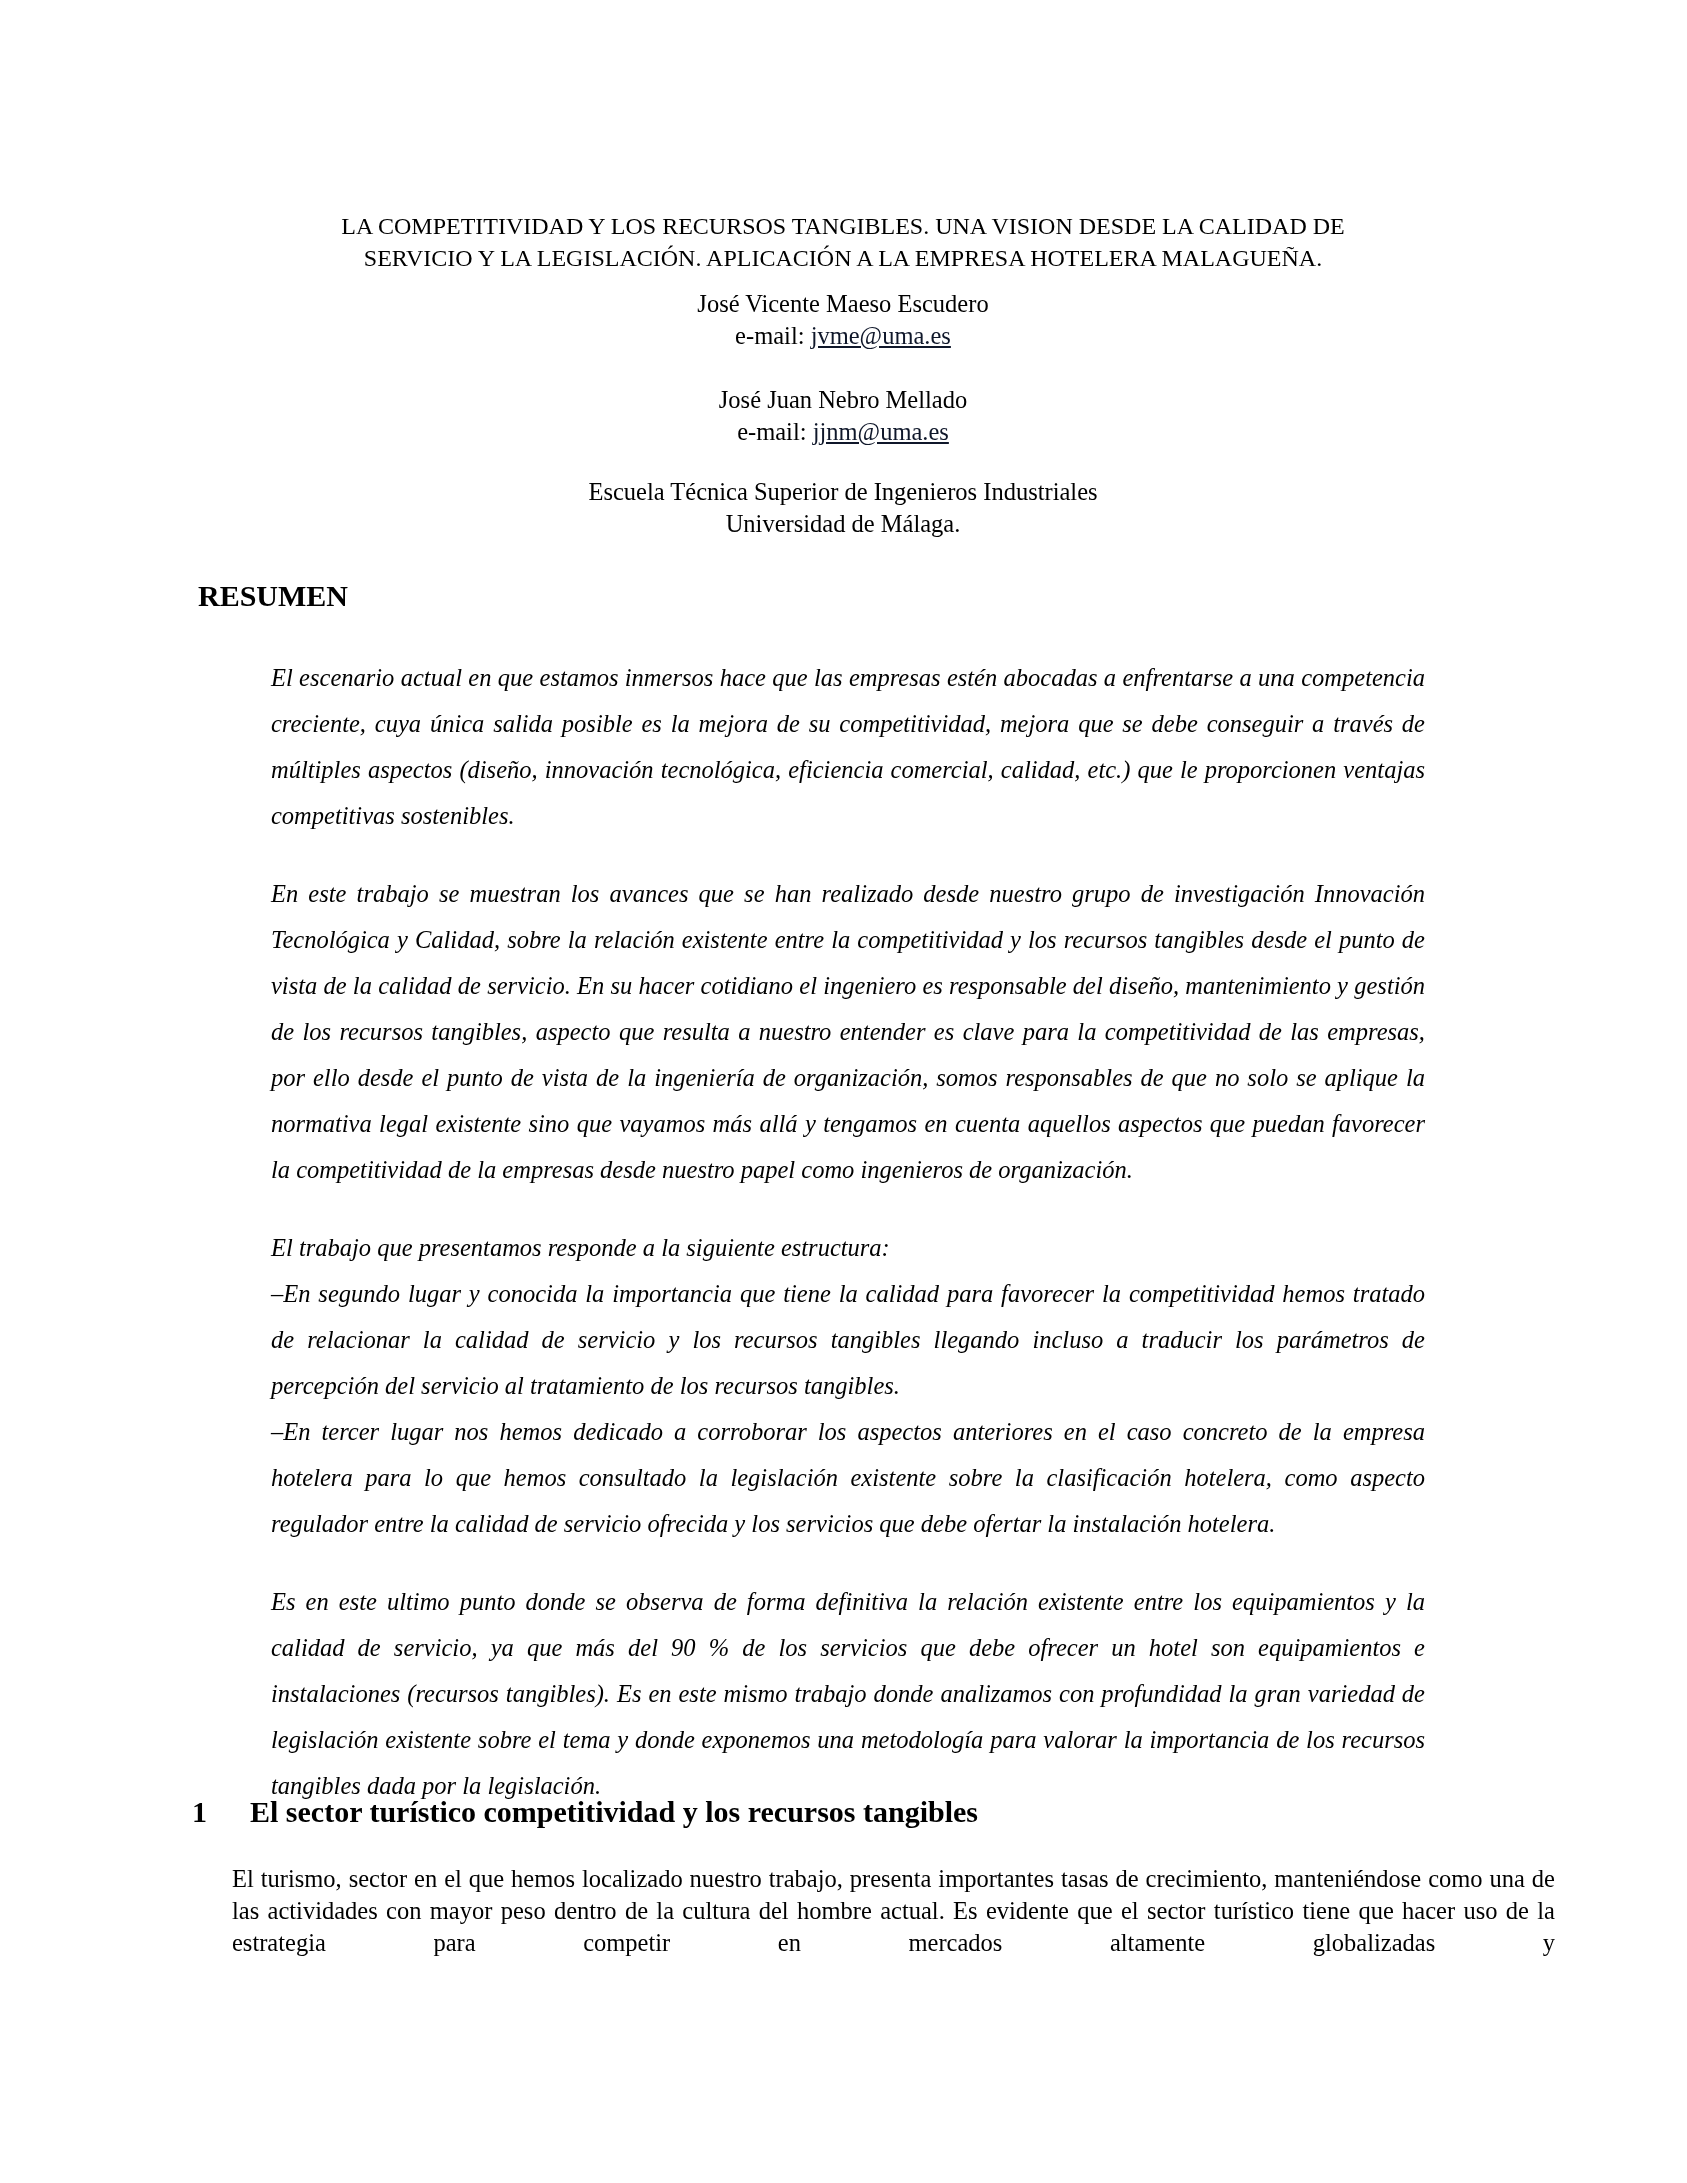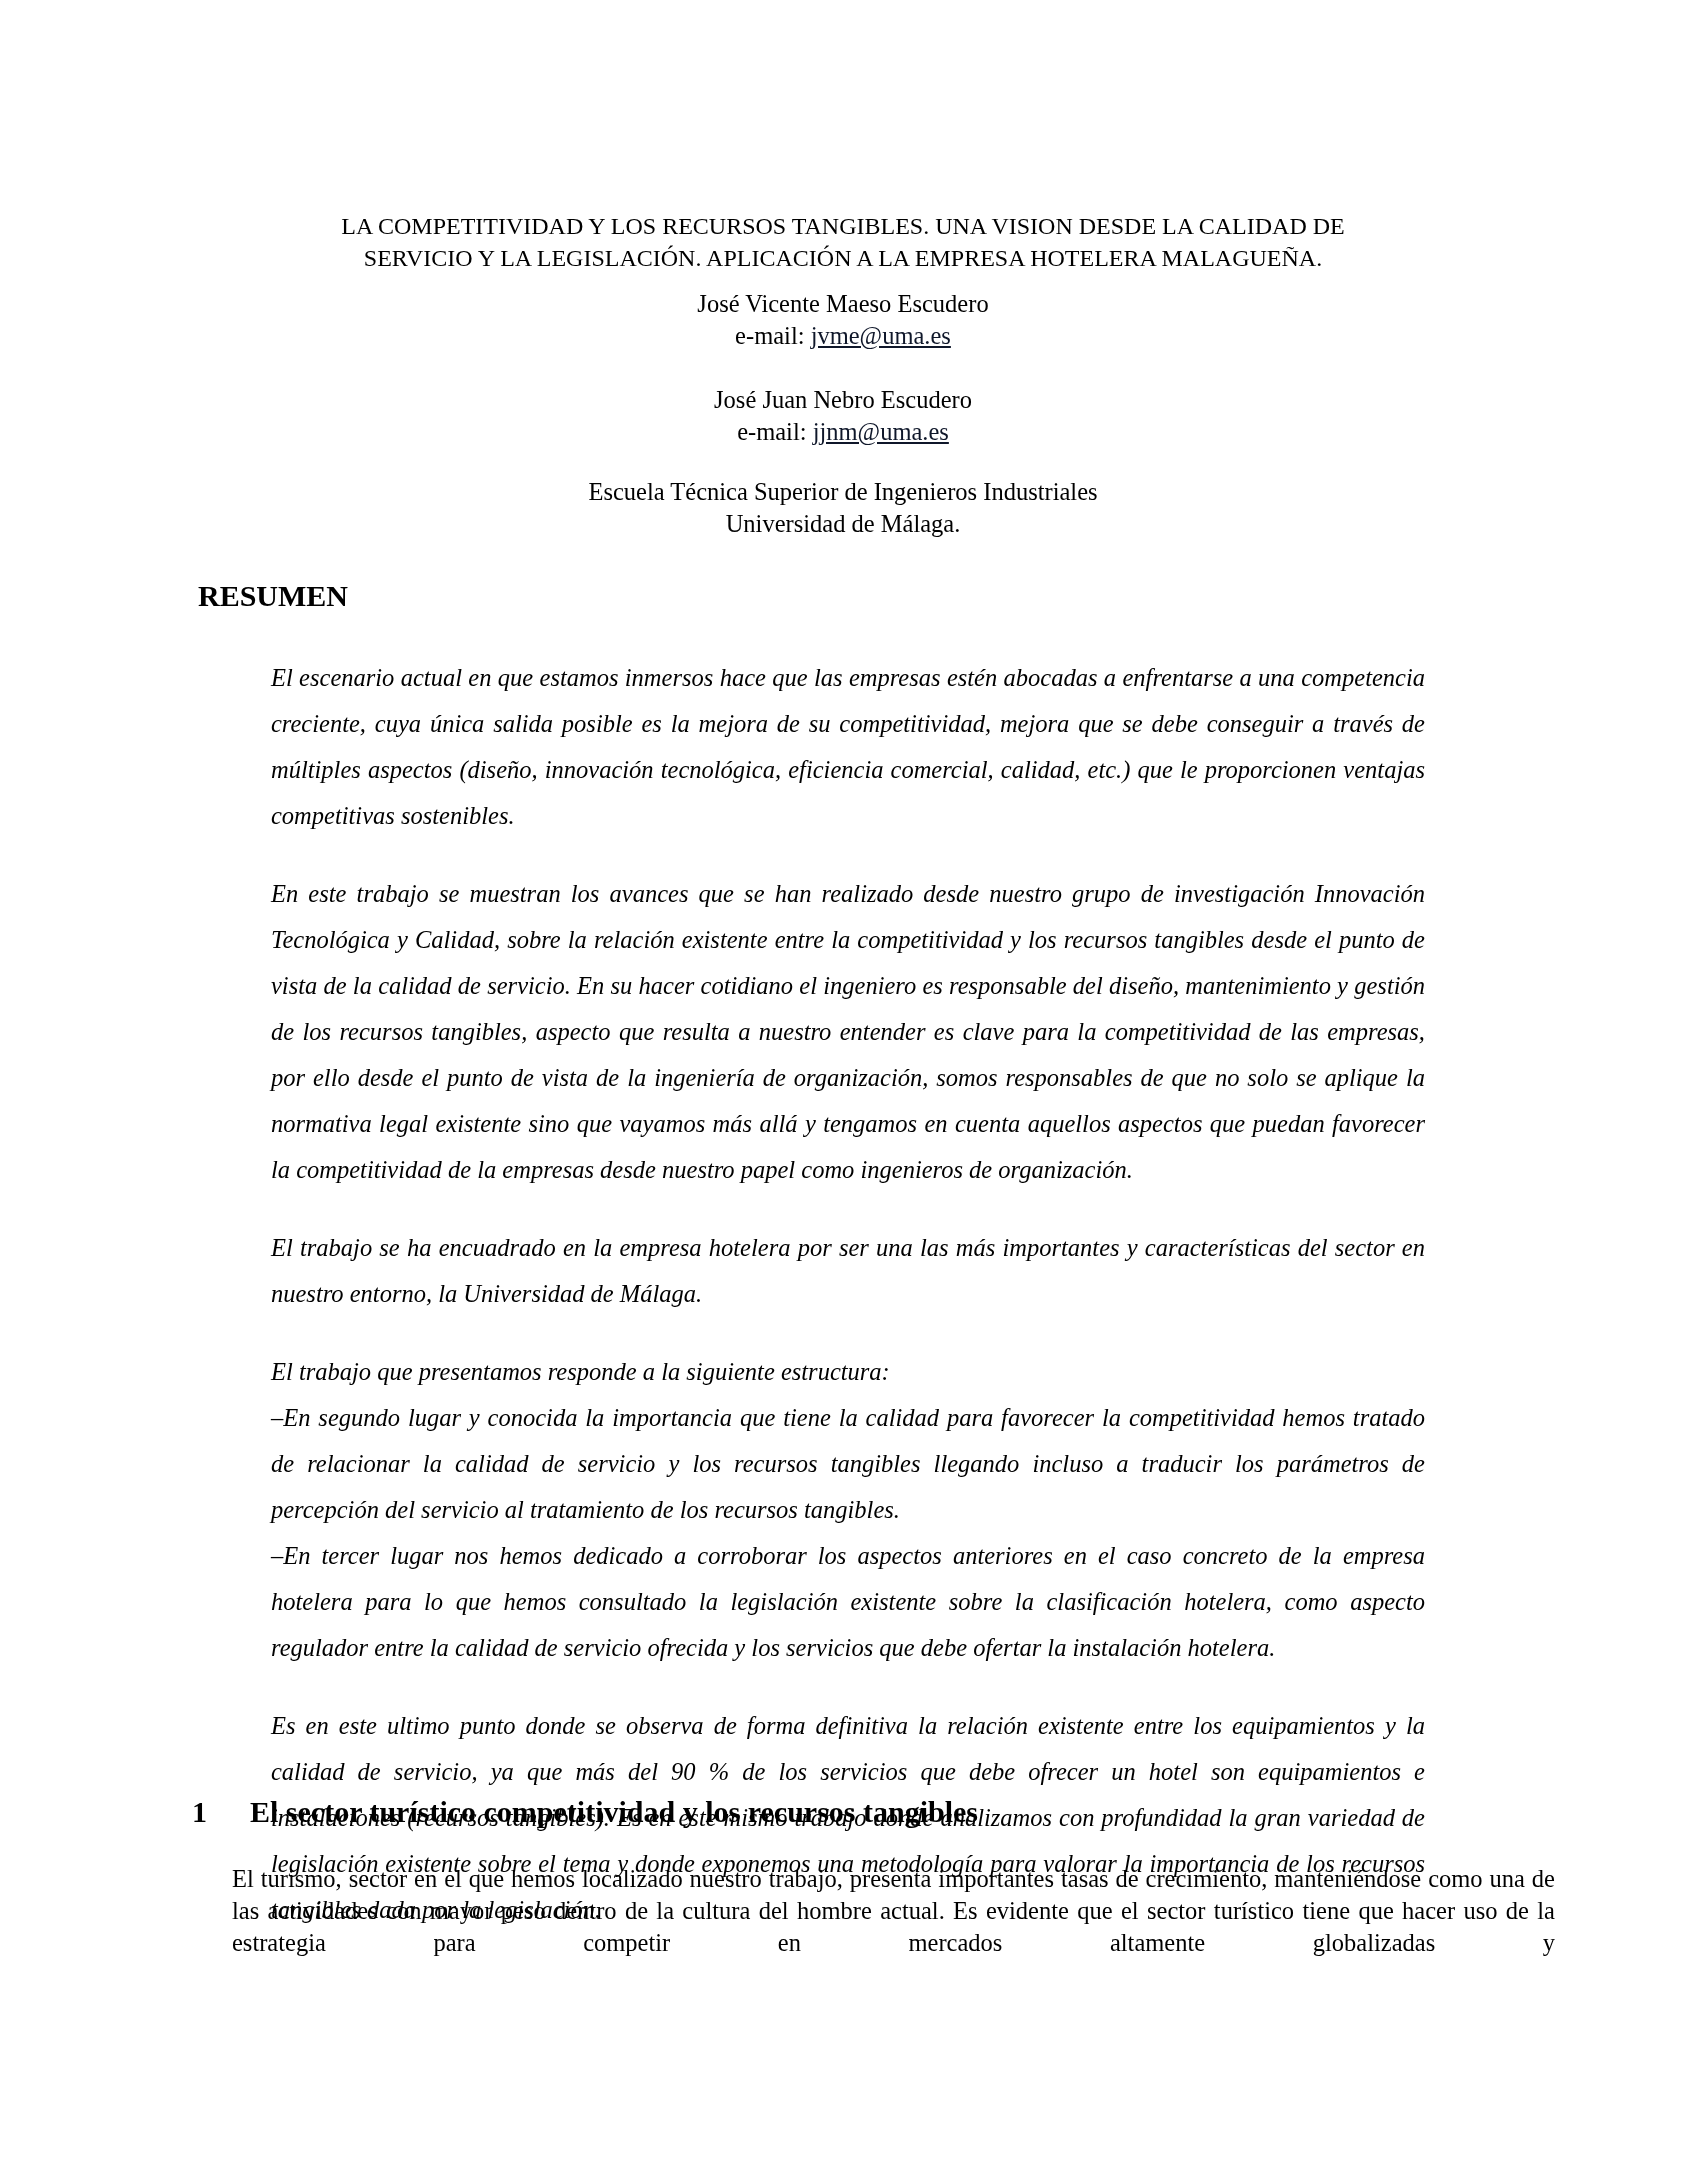--- a/index.html
+++ b/index.html
@@ -47,37 +47,36 @@
 </div>
 
 <div class="center-block" style="top:288px;">
   <div>José Vicente Maeso Escudero</div>
   <div>
     <span>e-mail: </span><span class="email-link">jvme@uma.es</span>
   </div>
 </div>
 
 <div class="center-block" style="top:384px;">
-  <div>José Juan Nebro Escudero</div>
+  <div>José Juan Nebro Mellado</div>
   <div>
     <span>e-mail: </span><span class="email-link">jjnm@uma.es</span>
   </div>
 </div>
 
 <div class="center-block" style="top:476px;">
   <div>Escuela Técnica Superior de Ingenieros Industriales</div>
   <div>Universidad de Málaga.</div>
 </div>
 
 <div class="resumen-heading">RESUMEN</div>
 
 <div class="abstract">
   <p>El escenario actual en que estamos inmersos hace que las empresas estén abocadas a enfrentarse a una competencia creciente, cuya única salida posible es la mejora de su competitividad, mejora que se debe conseguir a través de múltiples aspectos (diseño, innovación tecnológica, eficiencia comercial, calidad, etc.) que le proporcionen ventajas competitivas sostenibles.</p>
   <p>En este trabajo se muestran los avances que se han realizado desde nuestro grupo de investigación Innovación Tecnológica y Calidad, sobre la relación existente entre la competitividad y los recursos tangibles desde el punto de vista de la calidad de servicio. En su hacer cotidiano el ingeniero es responsable del diseño, mantenimiento y gestión de los recursos tangibles, aspecto que resulta a nuestro entender es clave para la competitividad de las empresas, por ello desde el punto de vista de la ingeniería de organización,  somos responsables de que no solo se aplique la normativa legal existente sino que vayamos más allá y tengamos en cuenta aquellos aspectos que puedan favorecer la competitividad de la empresas desde nuestro papel como ingenieros de organización.</p>
-  <p>El trabajo se ha encuadrado en la empresa hotelera por ser una las más importantes y características del sector en nuestro entorno,  la Universidad de Málaga.</p>
   <p class="tight">El trabajo que presentamos responde a la siguiente estructura:</p>
   <p class="tight">–En segundo lugar  y conocida la importancia que tiene la calidad para favorecer la competitividad hemos tratado de relacionar la calidad de servicio y los recursos tangibles llegando incluso a traducir los parámetros de percepción del servicio al tratamiento de los recursos tangibles.</p>
   <p>–En tercer lugar nos hemos dedicado a corroborar los aspectos anteriores en el caso concreto de la empresa hotelera para lo que hemos consultado la legislación existente sobre la clasificación hotelera, como aspecto regulador entre la calidad de servicio ofrecida y los servicios que debe ofertar la instalación hotelera.</p>
   <p>Es en este ultimo punto donde se observa de forma definitiva la relación existente entre los equipamientos y la calidad de servicio, ya que más del 90 % de los servicios que debe ofrecer un hotel son equipamientos e instalaciones (recursos tangibles). Es en este mismo trabajo donde analizamos con profundidad la gran variedad de legislación existente sobre el tema y donde exponemos una metodología para valorar la importancia de los recursos tangibles dada por la legislación.</p>
 </div>
 
 <div class="section-heading">
   <span class="num">1</span><span>El sector turístico competitividad y los recursos tangibles</span>
 </div>
 

